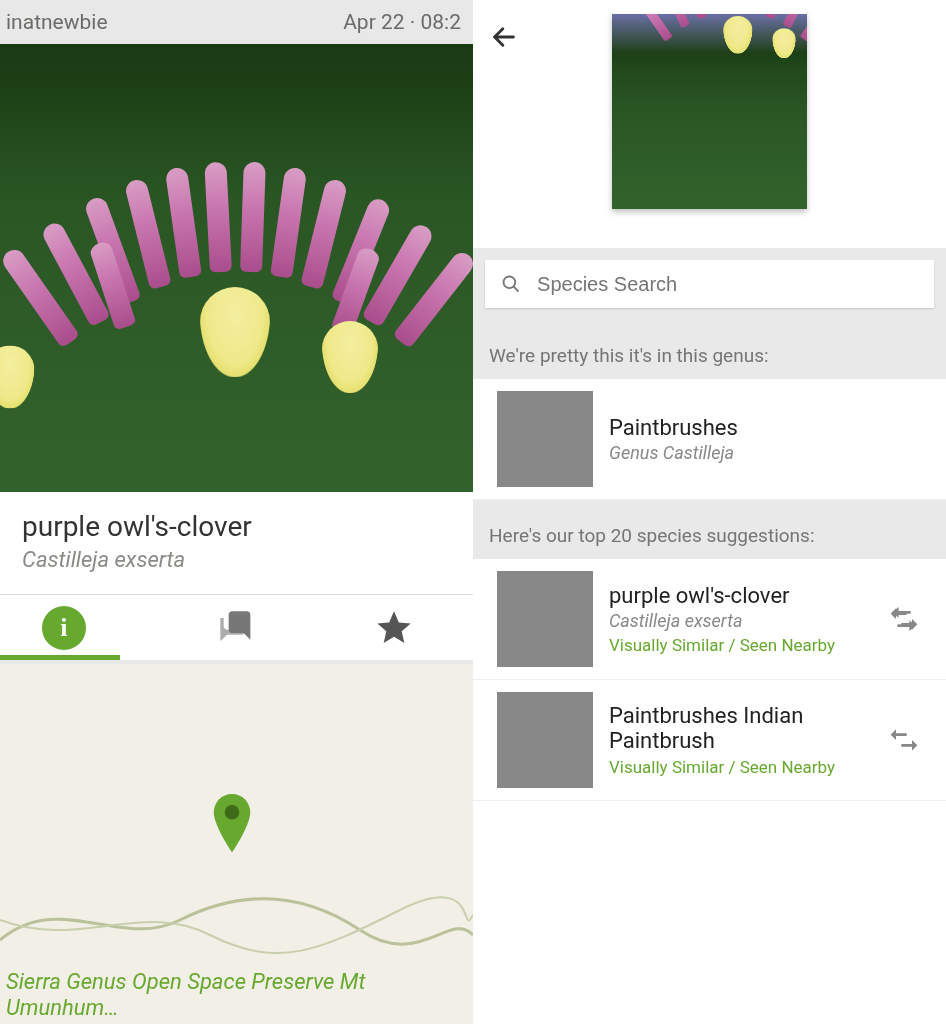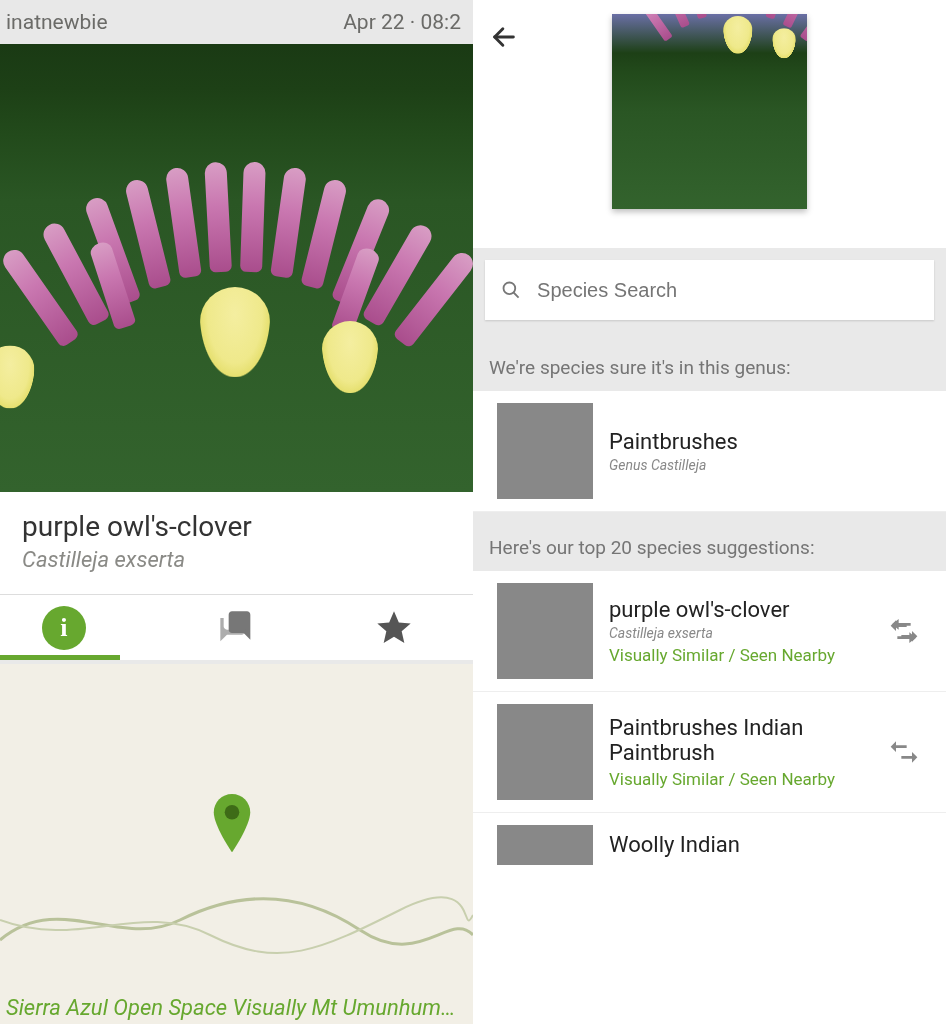--- a/index.html
+++ b/index.html
@@ -128,21 +128,21 @@
     width:195px; height:195px;
     box-shadow: 0 3px 6px rgba(0,0,0,.25);
     background: linear-gradient(180deg,#6a6fa5 0%, #1d4016 20%, #224a1b 30%, #2a5624 50%, #33632d 100%);
     position:relative; overflow:hidden;
     margin-left:auto; margin-right:auto;
   }
   .thumb-main .owls-clover { transform: scale(.42) translate(-70px,-120px); }
   .thumb-main-wrap { flex:1; display:flex; justify-content:center; }
   .searchbar-wrap { background:#e9e9e9; padding:12px; }
   .searchbar {
-    background:#fff; height:60px; display:flex; align-items:center; gap:16px; padding:0 16px;
+    background:#fff; height:48px; display:flex; align-items:center; gap:16px; padding:0 16px;
     box-shadow: 0 1px 2px rgba(0,0,0,.15);
   }
   .searchbar input {
     border:none; outline:none; font-size:20px; color:#555; width:100%;
     background:transparent;
   }
   .section-label {
     background:#e9e9e9;
     color:#757575;
     font-size:19px;
@@ -152,21 +152,21 @@
     display:flex; align-items:center; gap:16px;
     padding:12px 24px;
     border-bottom:1px solid #eee;
     background:#fff;
   }
   .suggestion .thumb {
     width:96px;height:96px;flex-shrink:0; background:#888;
   }
   .suggestion .texts { flex:1; }
   .suggestion .common { font-size:22px; color:#222; line-height:1.15; }
-  .suggestion .sci { font-size:14px; color:#888; font-style:italic; margin-top:2px;}
+  .suggestion .sci { font-size:18px; color:#888; font-style:italic; margin-top:2px;}
   .suggestion .reason { font-size:17px; color:#67a82f; margin-top:4px; }
   .swap-icon { width:34px; flex-shrink:0; color:#888; }
 
   
   .thumb-paintbrush {
     background:
       radial-gradient(circle at 50% 58%, #e6792e 0 24px, transparent 25px),
       radial-gradient(circle at 40% 40%, #d8431f 0 10px, transparent 11px),
       radial-gradient(circle at 62% 38%, #e25a20 0 10px, transparent 11px),
       radial-gradient(circle at 50% 30%, #ef842d 0 8px, transparent 9px),
@@ -255,21 +255,21 @@
         <path d="M0 60 C 60 10, 120 70, 180 40 S 300 10, 360 50 S 450 30, 473 55" fill="none" stroke="#b9c29a" stroke-width="3"></path>
         <path d="M0 40 C 80 70, 140 20, 210 55 S 320 70, 400 30 S 460 60, 473 35" fill="none" stroke="#c8cfae" stroke-width="2"></path>
       </svg>
     </div>
     <div class="pin">
       <svg width="44" height="62" viewBox="0 0 24 34">
         <path fill="#67a82f" d="M12 0C6.5 0 2 4.5 2 10c0 7.5 10 22 10 22s10-14.5 10-22C22 4.5 17.5 0 12 0z"></path>
         <circle cx="12" cy="10" r="4" fill="#3e6b17"></circle>
       </svg>
     </div>
-    <div class="map-label">Sierra Azul Open Space Visually Mt Umunhum…</div>
+    <div class="map-label">Sierra Genus Open Space Preserve Mt Umunhum…</div>
   </div>
 
 </div>
 
 <div class="right">
 
   <div class="right-header">
     <div class="back-btn">
       <svg class="icon-svg" width="28" height="28" viewBox="0 0 24 24" fill="none" stroke="#333" stroke-width="2.5" stroke-linecap="round" stroke-linejoin="round">
         <line x1="20" y1="12" x2="4" y2="12"></line>
@@ -297,21 +297,21 @@
   <div class="searchbar-wrap">
     <div class="searchbar">
       <svg class="icon-svg" width="22" height="22" viewBox="0 0 24 24" fill="none" stroke="#777" stroke-width="2.2">
         <circle cx="10" cy="10" r="7"></circle>
         <line x1="21" y1="21" x2="15" y2="15"></line>
       </svg>
       <input type="text" placeholder="Species Search" style="">
     </div>
   </div>
 
-  <div class="section-label">We're species sure it's in this genus:</div>
+  <div class="section-label">We're pretty this it's in this genus:</div>
 
   <div class="suggestion">
     <div class="thumb thumb-paintbrush"></div>
     <div class="texts">
       <div class="common">Paintbrushes</div>
       <div class="sci">Genus Castilleja</div>
     </div>
   </div>
 
   <div class="section-label">Here's our top 20 species suggestions:</div>
@@ -339,20 +339,14 @@
       <div class="reason">Visually Similar / Seen Nearby</div>
     </div>
     <div class="swap-icon">
       <svg class="icon-svg" width="32" height="32" viewBox="0 0 24 24" fill="#888">
         <path d="M3 9h11V7H6V4L2 8l4 4V9z"></path>
         <path d="M21 15H10v2h8v3l4-4-4-4v3z"></path>
       </svg>
     </div>
   </div>
 
-  <div class="suggestion" style="border-bottom:none">
-    <div class="thumb thumb-woolly" style="height:40px"></div>
-    <div class="texts">
-      <div class="common">Woolly Indian</div>
-    </div>
-  </div>
 
 </div>
 
 </body></html>

